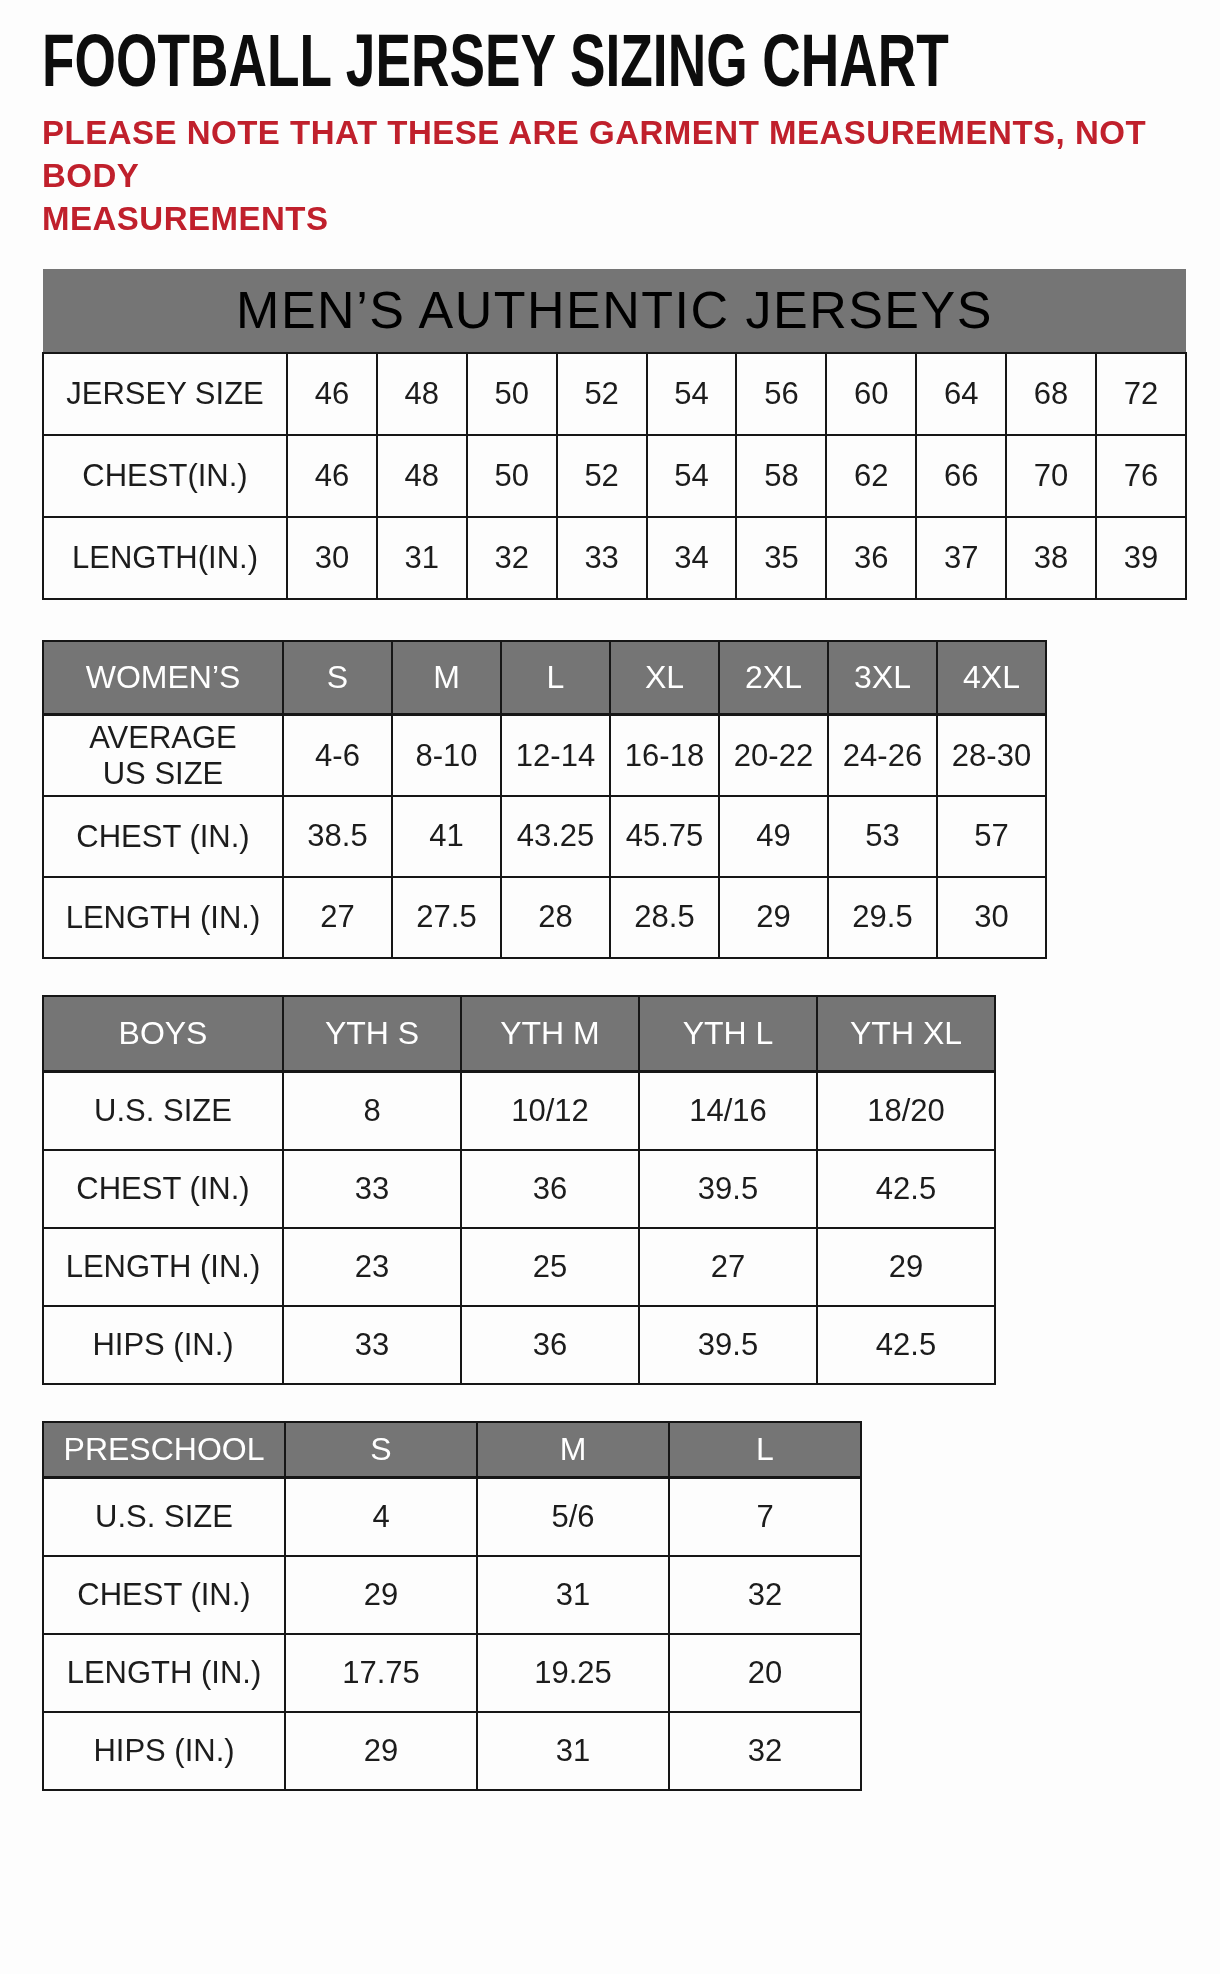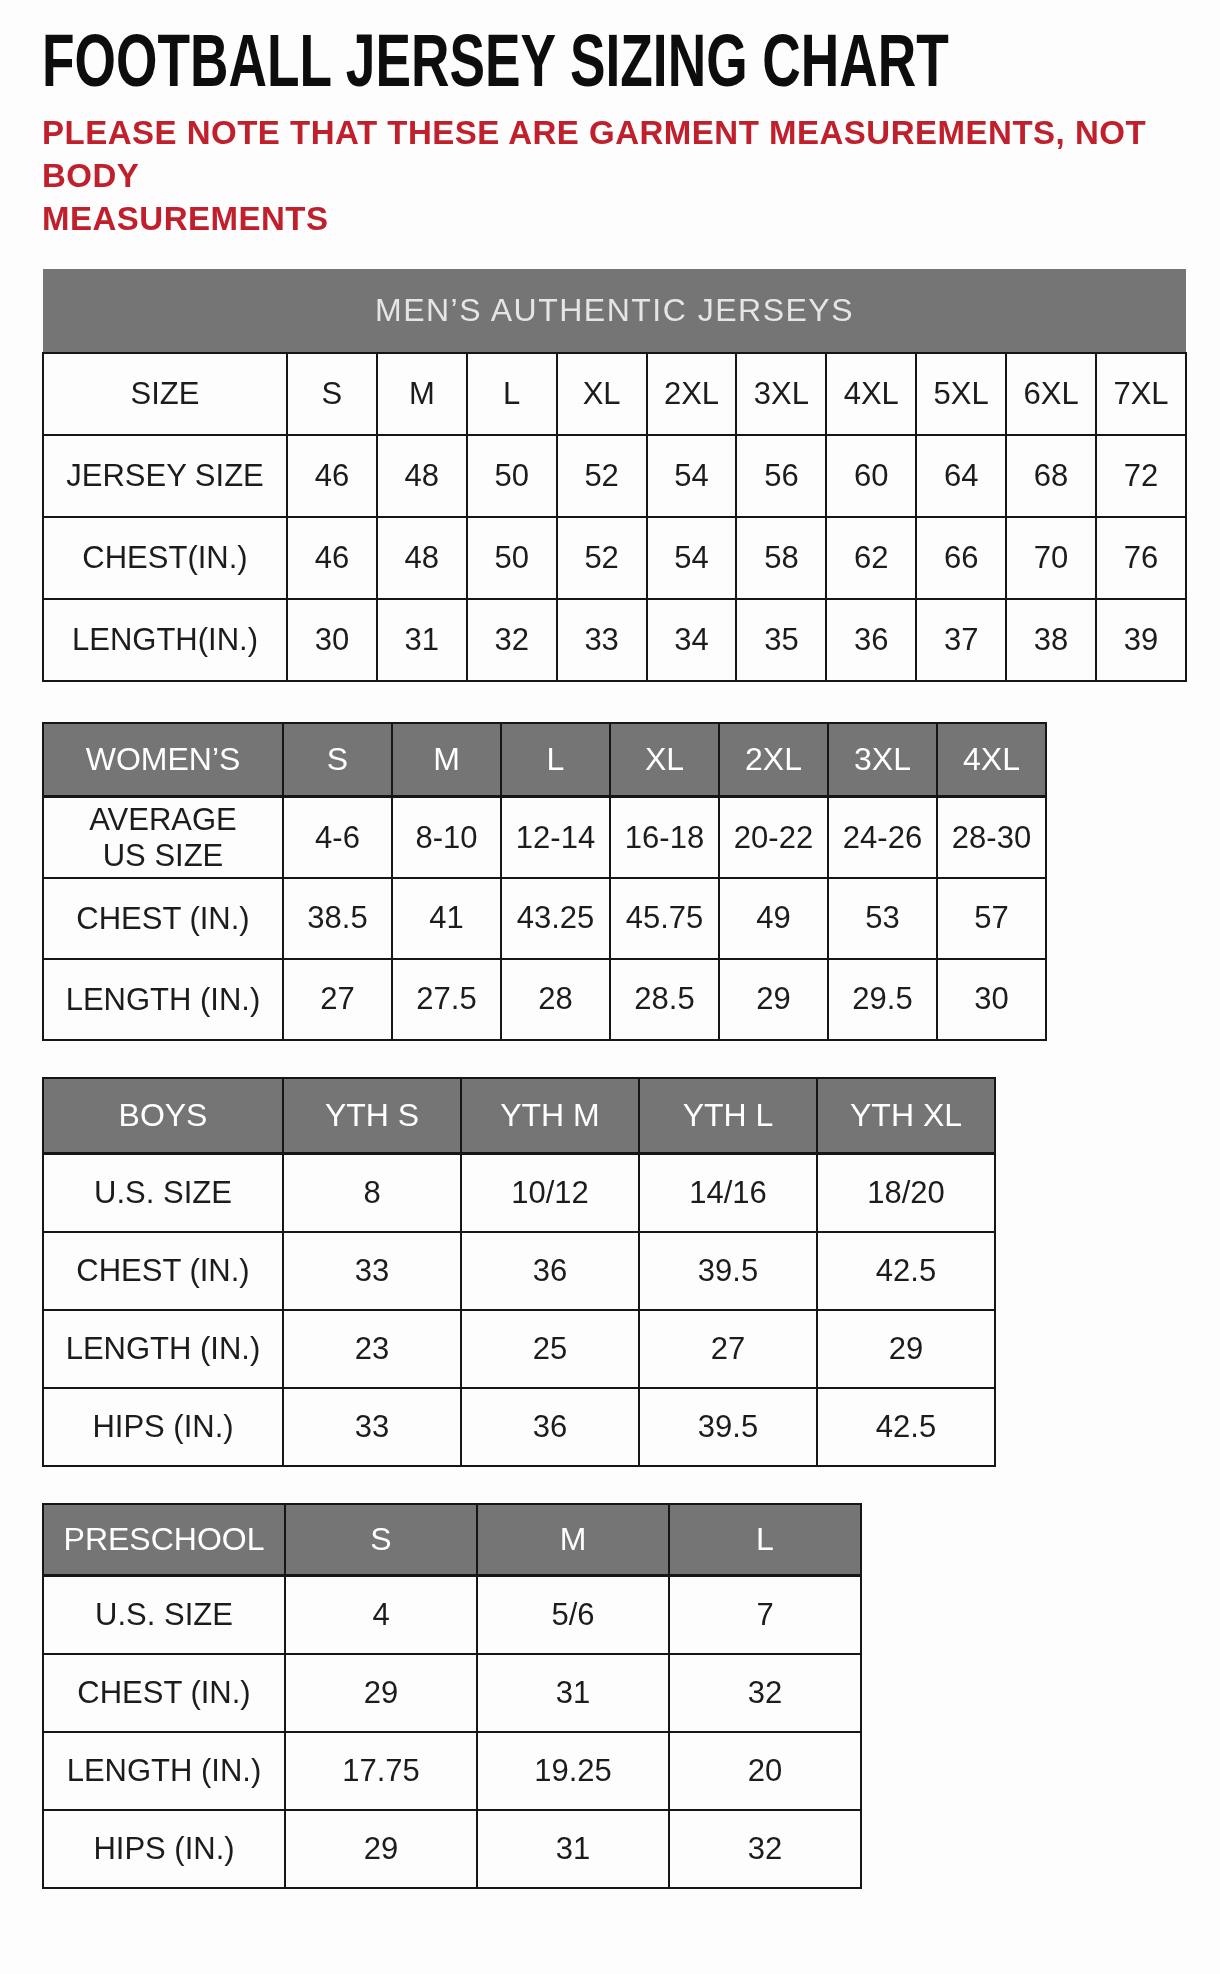--- a/index.html
+++ b/index.html
@@ -42,22 +42,22 @@
     text-align:center;
     vertical-align:middle;
     font-size:31px;
     color:#1c1c1c;
     padding:0;
     overflow:hidden;
   }
   table.tbl td.banner {
     border:none;
     background:#757575;
-    color:#e5e5e5;
-    font-size:32px;
+    color:#000000;
+    font-size:52px;
     letter-spacing:1.5px;
   }
   table.tbl td.gray {
     background:#757575;
     color:#ffffff;
     font-size:32px;
     border-bottom-width:3px;
   }
   table.tbl td.lbl { white-space:pre-line; line-height:1.15; }
 
@@ -75,21 +75,21 @@
 
   
   table.boys { width:954px; margin-top:36px; }
   table.boys tr { height:78px; }
   table.boys tr.head { height:76px; }
   table.boys col.c0 { width:240px; }
 
   
   table.pre { width:820px; margin-top:36px; }
   table.pre tr { height:78px; }
-  table.pre tr.head { height:72px; }
+  table.pre tr.head { height:56px; }
   table.pre col.c0 { width:242px; }
 </style>
 </head>
 <body>
 
 <div class="page">
 
   <h1 class="title">FOOTBALL JERSEY SIZING CHART</h1>
 
   <div class="note">
@@ -107,33 +107,20 @@
         <col>
         <col>
         <col>
         <col>
         <col>
         <col>
       </colgroup>
       <tbody>
         <tr class="banner-row">
           <td colspan="11" class="banner">MEN’S AUTHENTIC JERSEYS</td>
-        </tr>
-        <tr>
-          <td class="lbl">SIZE</td>
-          <td>S</td>
-          <td>M</td>
-          <td>L</td>
-          <td>XL</td>
-          <td>2XL</td>
-          <td>3XL</td>
-          <td>4XL</td>
-          <td>5XL</td>
-          <td>6XL</td>
-          <td>7XL</td>
         </tr>
         <tr>
           <td class="lbl">JERSEY SIZE</td>
           <td>46</td>
           <td>48</td>
           <td>50</td>
           <td>52</td>
           <td>54</td>
           <td>56</td>
           <td>60</td>

